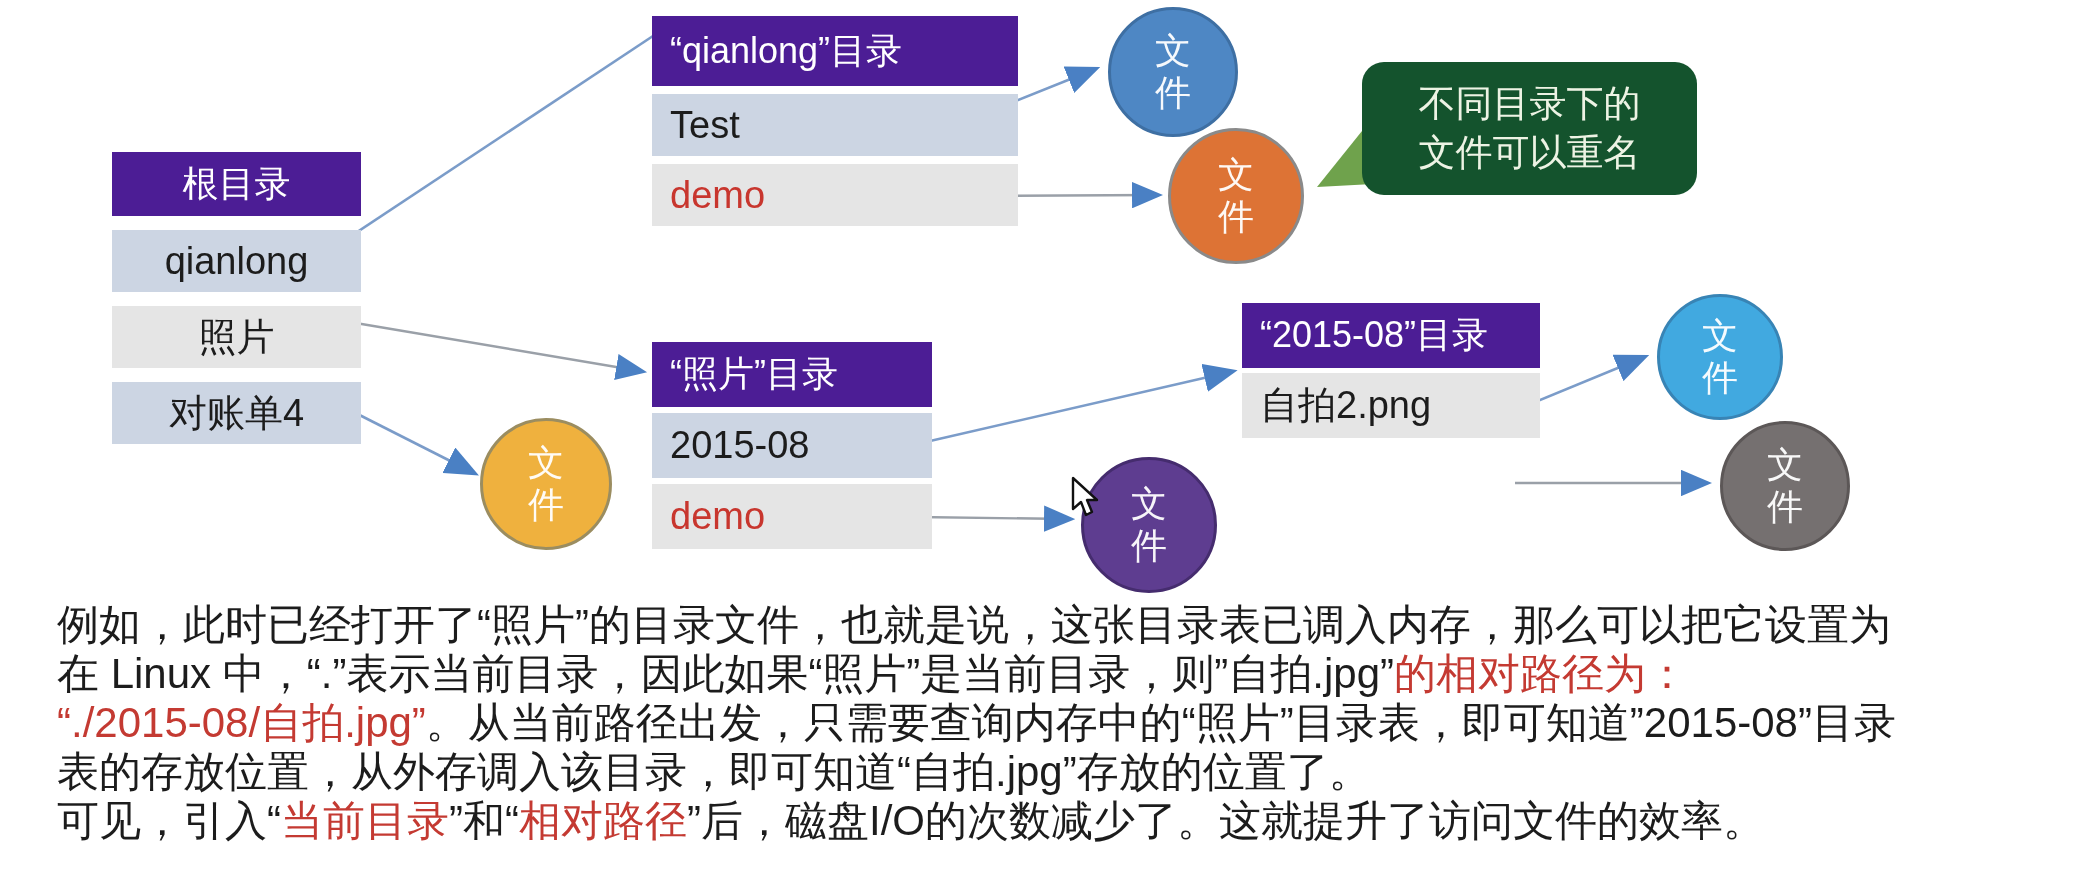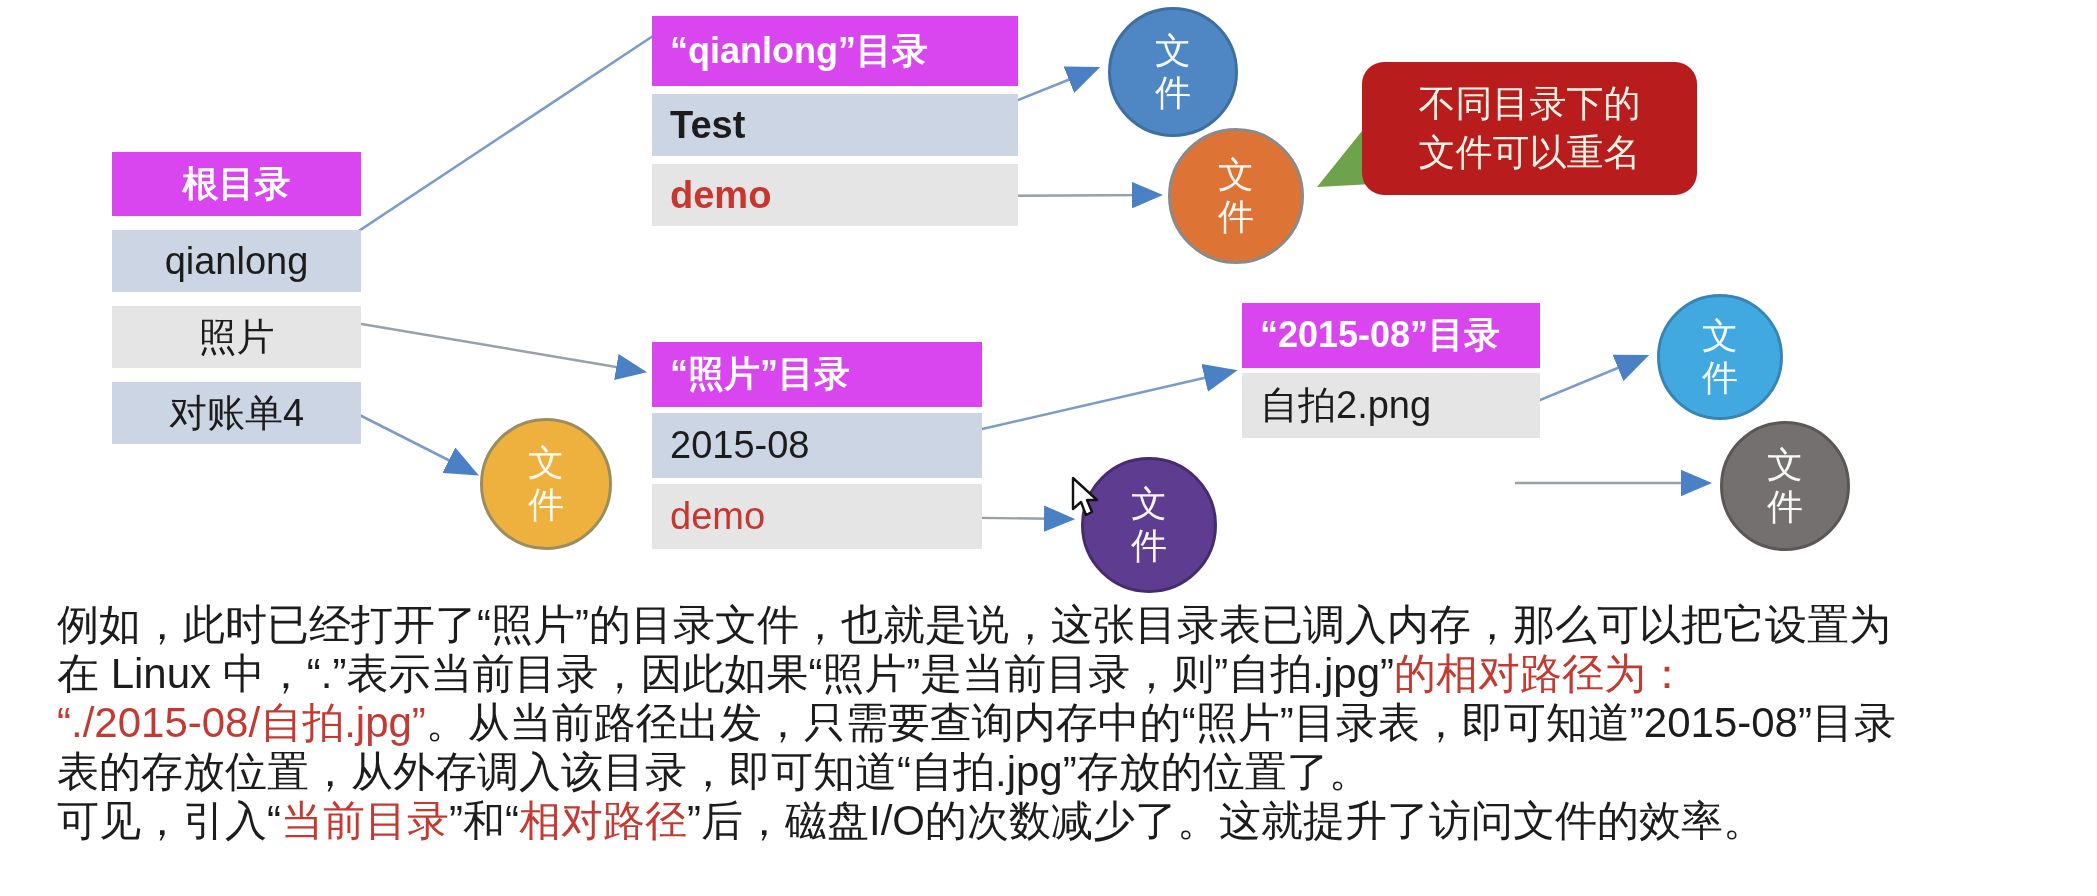--- a/index.html
+++ b/index.html
@@ -7,38 +7,38 @@
     position:relative;width:2097px;height:896px;background:#ffffff;
     font-family:"Liberation Sans","DejaVu Sans",sans-serif;overflow:hidden;
   }
   
   #overlay{position:absolute;left:0;top:0;width:2097px;height:896px;z-index:1;pointer-events:none;}
   .ln-blue{stroke:#7b9cc9;stroke-width:2.6;fill:none;}
   .ln-gray{stroke:#9aa0a8;stroke-width:2.4;fill:none;}
   
   .dir-table{position:absolute;z-index:2;}
   .dir-head{
-    background:#d946ef;color:#ffffff;font-weight:bold;font-size:36px;
+    background:#4c1d95;color:#ffffff;font-weight:normal;font-size:36px;
     display:flex;align-items:center;box-sizing:border-box;
   }
   .dir-row{
     font-size:38px;color:#1c1c1c;display:flex;align-items:center;box-sizing:border-box;
   }
   .row-dark{background:#ccd5e3;}
   .row-light{background:#e5e5e5;}
   .text-red{color:#c8362e;}
   .pad{padding-left:18px;}
   .ctr{justify-content:center;}
   #root-table{left:112px;top:152px;width:249px;}
   #root-table .dir-head{height:64px;}
   #root-table .dir-row{height:62px;margin-top:14px;}
   #qianlong-table{left:652px;top:16px;width:366px;}
   #qianlong-table .dir-head{height:70px;}
-  #qianlong-table .dir-row{height:62px;margin-top:8px;font-weight:bold;}
-  #zhaopian-table{left:652px;top:342px;width:330px;}
+  #qianlong-table .dir-row{height:62px;margin-top:8px;}
+  #zhaopian-table{left:652px;top:342px;width:280px;}
   #zhaopian-table .dir-head{height:65px;}
   #zhaopian-table .dir-row{height:65px;margin-top:6px;}
   #y2015-table{left:1242px;top:303px;width:298px;}
   #y2015-table .dir-head{height:65px;}
   #y2015-table .dir-row{height:65px;margin-top:5px;}
   
   .file-circle{
     position:absolute;z-index:2;border-radius:50%;
     display:flex;align-items:center;justify-content:center;text-align:center;
     color:rgba(255,255,255,0.95);font-size:36px;line-height:1.18;
@@ -46,21 +46,21 @@
   .file-circle .lbl{width:44px;word-break:break-all;}
   #circ-blue     {left:1108px;top:7px;  width:124px;height:124px;background:#4e87c4;border:3px solid #3e6fa3;}
   #circ-orange   {left:1168px;top:128px;width:130px;height:130px;background:#dd7335;border:3px solid #8a8a8a;}
   #circ-yellow   {left:480px; top:418px;width:126px;height:126px;background:#efb13e;border:3px solid #9b8d60;}
   #circ-purple   {left:1081px;top:457px;width:130px;height:130px;background:#5e3d90;border:3px solid #452c6e;}
   #circ-lightblue{left:1657px;top:294px;width:120px;height:120px;background:#41a9e0;border:3px solid #3884b5;}
   #circ-gray     {left:1720px;top:421px;width:124px;height:124px;background:#757070;border:3px solid #5c5757;}
   
   #callout{
     position:absolute;z-index:2;left:1362px;top:62px;width:335px;height:133px;
-    background:#b91c1c;border-radius:22px;display:flex;align-items:center;justify-content:center;
+    background:#14532d;border-radius:22px;display:flex;align-items:center;justify-content:center;
     color:#edf3e4;font-size:37px;line-height:1.3;white-space:pre-line;text-align:left;
   }
   
   #paragraph{
     position:absolute;z-index:2;left:57px;top:600px;width:2005px;
     font-size:42px;line-height:49px;color:#1c1c1c;
   }
   .para-line{white-space:nowrap;}
   .seg-red{color:#c43a32;}
   

